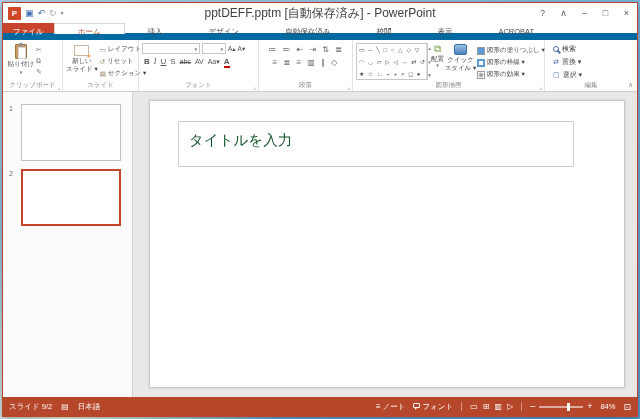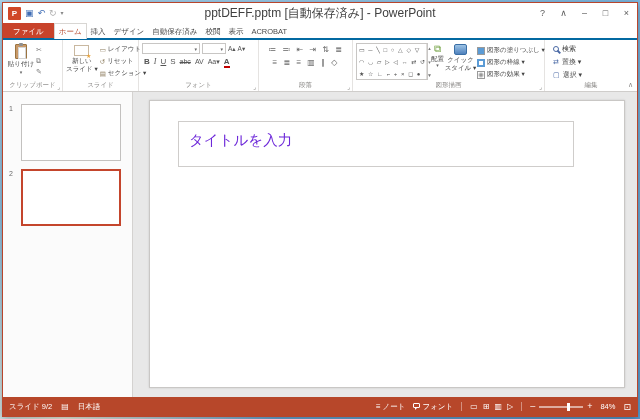--- a/index.html
+++ b/index.html
@@ -25,22 +25,22 @@
   .qat-btn.undo { color:#3f6db5; }
   .qat-btn.redo { color:#b0b0b0; }
   .qat-btn.more { color:#888; font-size:6px; }
   .title-text { position:absolute; left:0; right:0; top:0; height:20px; line-height:20px;
     text-align:center; font-size:12px; color:#404040; }
   .win-controls { margin-left:auto; display:flex; position:relative; z-index:1; }
   .wc { width:21px; height:19px; display:flex; align-items:center; justify-content:center;
     font-size:9px; color:#5a5a5a; }
 
   
-  .tabrow { height:17px; flex:0 0 auto; display:flex; background:#fff; border-bottom:2px solid #0369a1; }
-  .tab { padding:0 4px; line-height:17px; font-size:7.5px; color:#4a4a4a; white-space:nowrap; }
+  .tabrow { height:17px; flex:0 0 auto; display:flex; background:#fff; border-bottom:7px solid #0369a1; }
+  .tab { padding:0 23px; line-height:17px; font-size:7.5px; color:#4a4a4a; white-space:nowrap; }
   .tab.file { background:#c8432b; color:#fff; padding:0 10px; }
   .tab.active { background:#fff; color:#b7472a; border:1px solid #d8d6d3; border-bottom:none;
     margin-bottom:-1px; position:relative; z-index:1; line-height:16px; }
 
   
   .ribbon { height:52px; flex:0 0 auto; background:#fff; border-bottom:1px solid #cfcdcb;
     display:flex; position:relative; }
   .rgroup { position:relative; border-right:1px solid #e5e3e1; padding:3px 2px 11px 3px; display:flex; }
   .glabel { position:absolute; bottom:1px; left:0; right:0; text-align:center; font-size:6.5px; color:#8a8886; }
   .launch { position:absolute; right:2px; bottom:1px; font-size:6px; color:#8a8886; line-height:6px; }
@@ -115,21 +115,21 @@
   .thumb-panel { width:130px; flex:0 0 auto; background:#fbfbfb; border-right:1px solid #d4d2d0; padding-top:12px; }
   .thumb-item { display:flex; gap:4px; padding:0 6px 8px 6px; }
   .thumb-num { font-size:7px; color:#6a6a6a; width:8px; padding-top:1px; }
   .thumb-box { width:100px; height:57px; background:#fff; border:1px solid #c3c1bf; }
   .thumb-item.selected .thumb-box { border:2px solid #c4452c; }
 
   .canvas { flex:1; position:relative; min-width:0; }
   .slide { position:absolute; left:16px; top:8px; width:476px; height:288px; background:#fff;
     border:1px solid #c9c7c5; box-shadow:0 0 2px rgba(0,0,0,.12); }
   .title-ph { position:absolute; left:28px; top:20px; width:396px; height:46px;
-    border:1px solid #cfcdcb; padding:9px 0 0 10px; font-size:14.5px; color:#6d28d9; }
+    border:1px solid #cfcdcb; padding:9px 0 0 10px; font-size:14.5px; color:#14532d; }
 
   
   .statusbar { height:19px; flex:0 0 auto; background:#b7472a; color:#fff; display:flex;
     align-items:center; padding:0 6px; gap:9px; font-size:7.5px; }
   .sb-right { margin-left:auto; display:flex; align-items:center; gap:8px; }
   .sb-item { display:flex; align-items:center; gap:2px; }
   .sb-glyph { font-size:8px; }
   .bubble { width:7px; height:5px; border:1px solid #fff; border-radius:1px; position:relative; margin-top:-2px; }
   .bubble::after { content:""; position:absolute; left:1px; bottom:-3px;
     border-top:3px solid #fff; border-right:3px solid transparent; }

